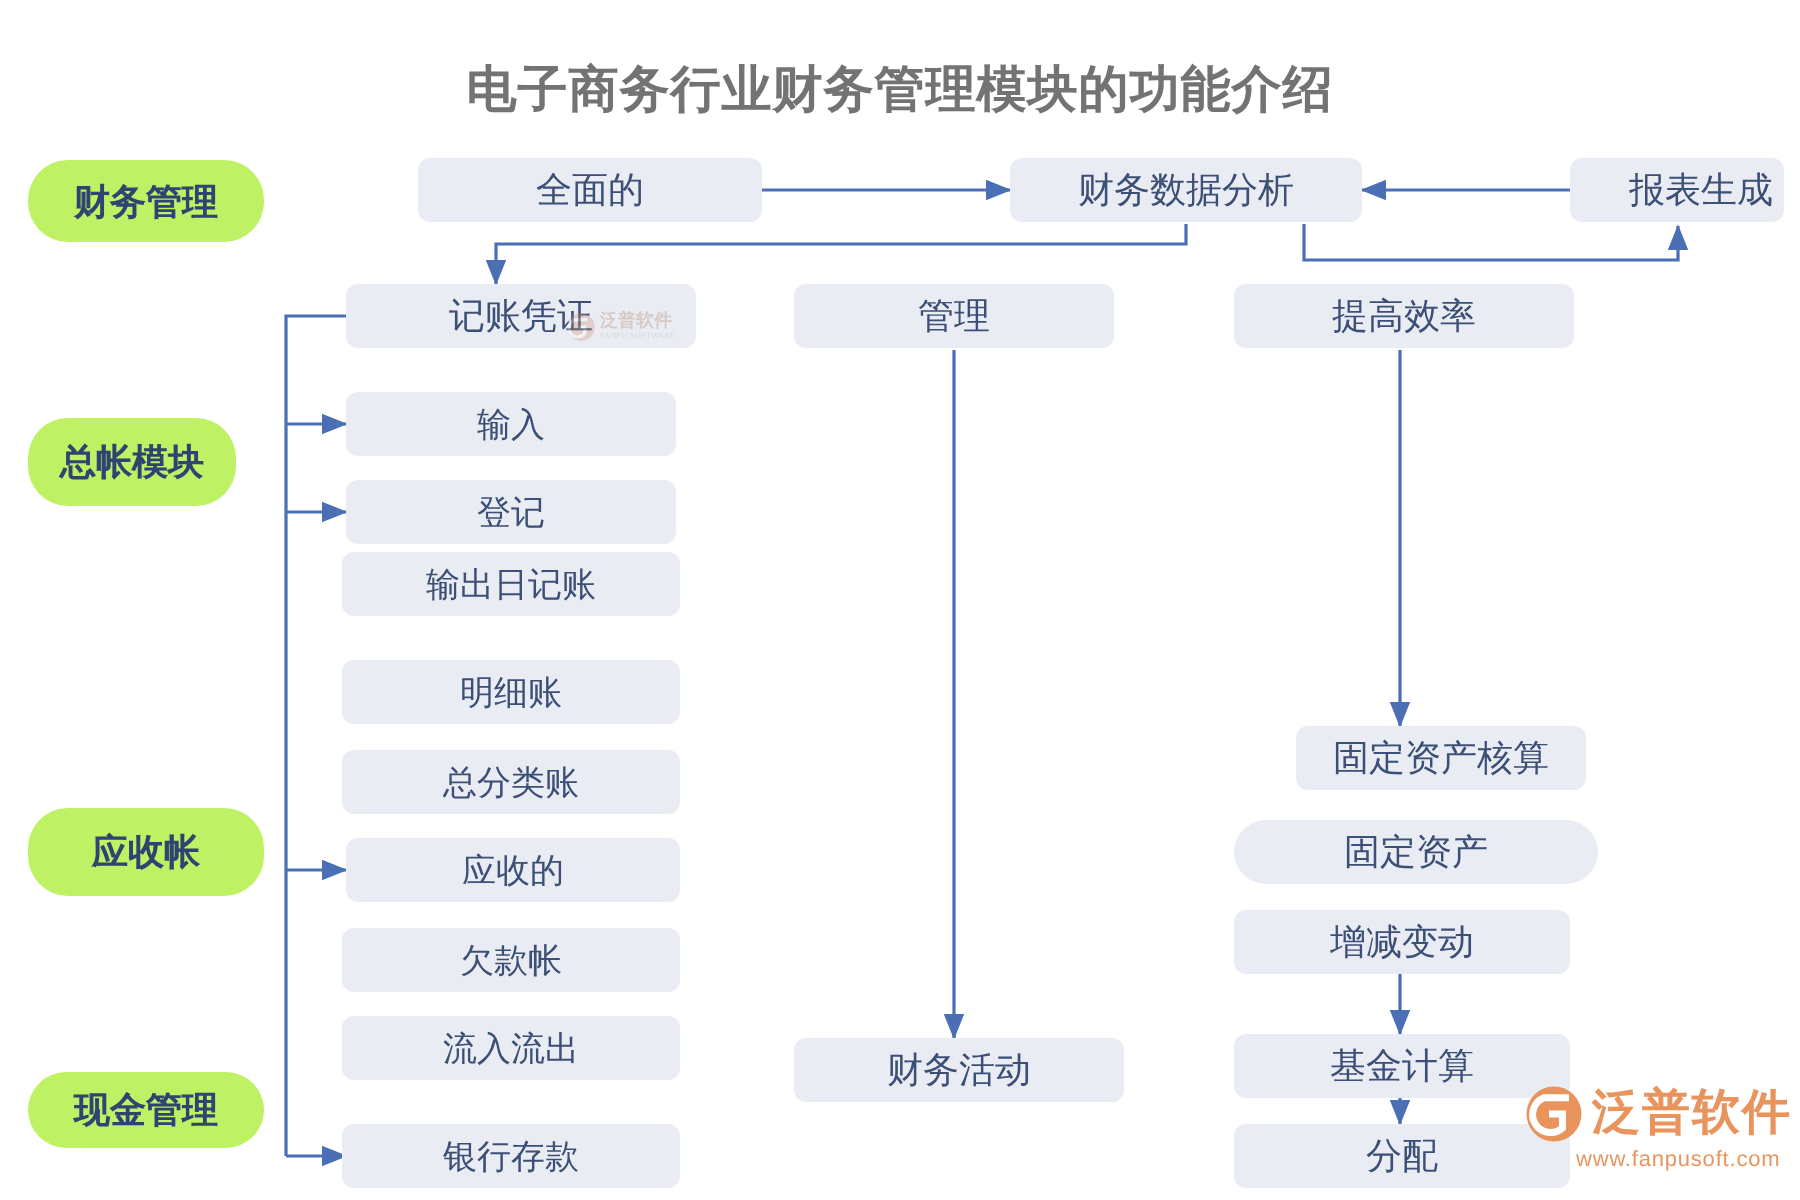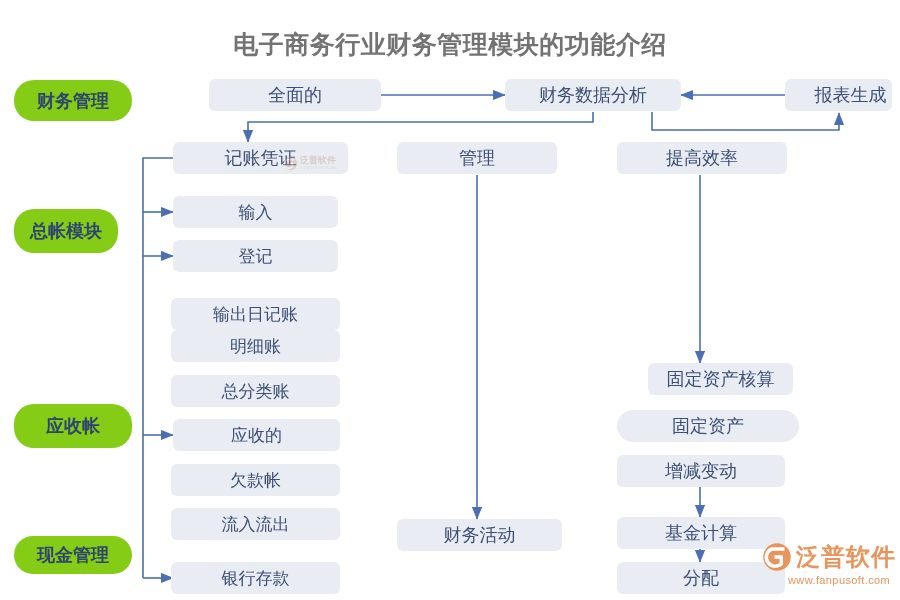--- a/index.html
+++ b/index.html
@@ -44,21 +44,21 @@
     white-space: nowrap;
     box-sizing: border-box;
   }
   .node.big { font-size: 18px; }
 
   
   .side-label {
     font-size: 18px;
     font-weight: bold;
     color: #2f4470;
-    background: #84cc16;
+    background: #bef264;
     border-radius: 20px;
   }
 
   
   #links {
     position: absolute;
     left: 0;
     top: 0;
     width: 900px;
     height: 600px;
@@ -187,21 +187,21 @@
       <path d="M17 6 L8 6 A7 7 0 1 0 15 17 L15 12 L10.5 12" fill="none" stroke="#ffffff" stroke-width="2.6"></path>
     </svg>
     <div>
       <div class="wm-text">泛普软件</div>
       <div class="wm-sub">FANPU SOFTWARE</div>
     </div>
   </div>
 
   <div class="node" style="left:173px; top:196px; width:165px; height:32px;">输入</div>
   <div class="node" style="left:173px; top:240px; width:165px; height:32px;">登记</div>
-  <div class="node" style="left:171px; top:298px; width:169px; height:32px;">输出日记账</div>
+  <div class="node" style="left:171px; top:276px; width:169px; height:32px;">输出日记账</div>
   <div class="node" style="left:171px; top:330px; width:169px; height:32px;">明细账</div>
   <div class="node" style="left:171px; top:375px; width:169px; height:32px;">总分类账</div>
   <div class="node" style="left:173px; top:419px; width:167px; height:32px;">应收的</div>
   <div class="node" style="left:171px; top:464px; width:169px; height:32px;">欠款帐</div>
   <div class="node" style="left:171px; top:508px; width:169px; height:32px;">流入流出</div>
   <div class="node" style="left:171px; top:562px; width:169px; height:32px;">银行存款</div>
 
   <div class="node big" style="left:397px; top:519px; width:165px; height:32px;">财务活动</div>
 
   <div class="node big" style="left:648px; top:363px; width:145px; height:32px;">固定资产核算</div>

